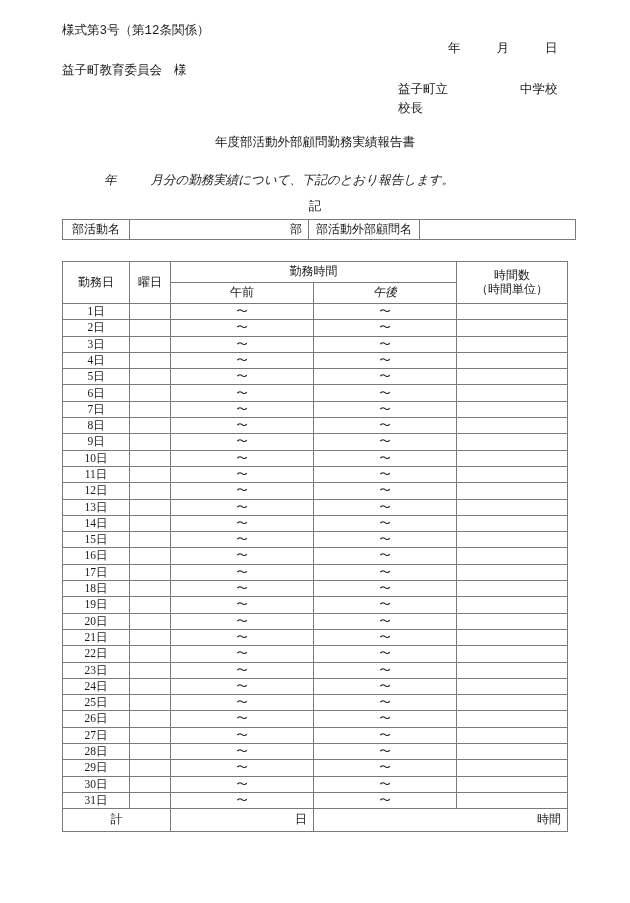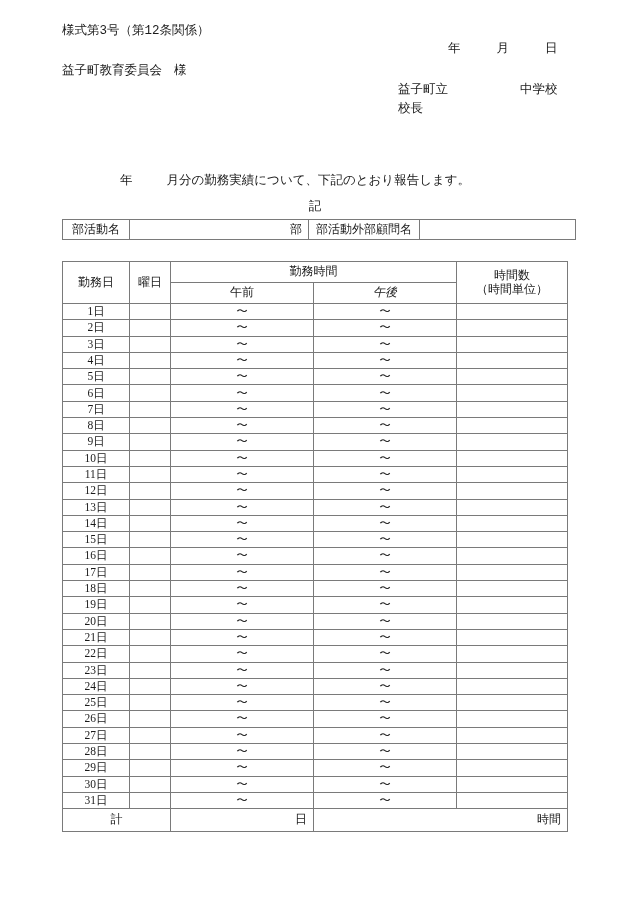--- a/index.html
+++ b/index.html
@@ -76,24 +76,25 @@
   .doc-title {
     position: absolute;
     left: 0;
     top: 134px;
     width: 630px;
     text-align: center;
     font-size: 12.5px;
   }
   .statement {
     position: absolute;
-    left: 120px;
+    left: 104px;
     top: 172px;
     font-size: 12.5px;
     white-space: nowrap;
+    font-style: italic;
   }
   .statement .yr-gap {
     display: inline-block;
     width: 34px;
   }
   .ki-mark {
     position: absolute;
     left: 0;
     top: 198px;
     width: 630px;
@@ -192,20 +193,21 @@
   <div class="addressee">
     <span>益子町教育委員会</span><span class="sama">様</span>
   </div>
 
   <div class="school-line">
     <span>益子町立</span><span class="school-name-blank"></span><span>中学校</span>
   </div>
 
   <div class="principal-line">校長</div>
 
+  <div class="doc-title">年度部活動外部顧問勤務実績報告書</div>
 
   <div class="statement">
     <span>年</span><span class="yr-gap"></span><span>月分の勤務実績について、下記のとおり報告します。</span>
   </div>
 
   <div class="ki-mark">記</div>
 
   <table id="club-table">
     <tbody>
       <tr>

